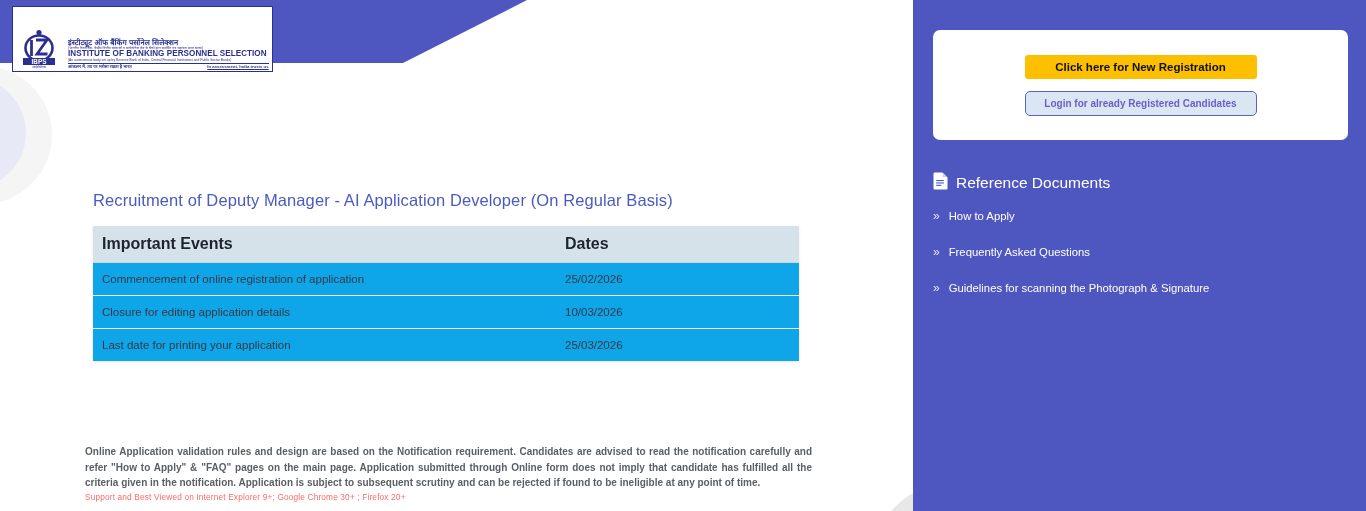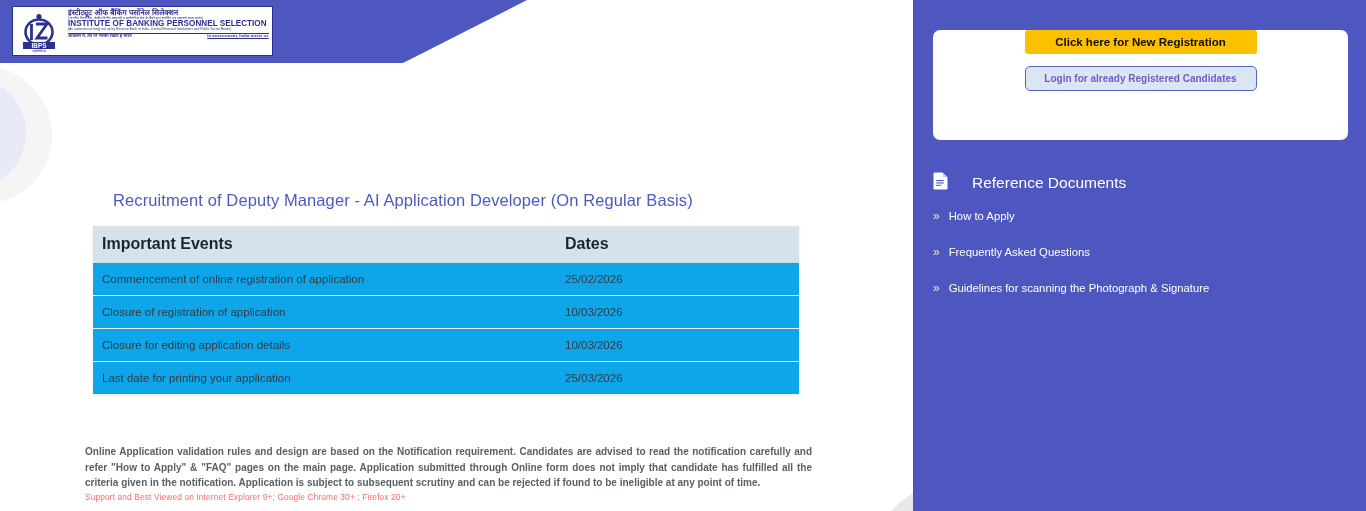--- a/index.html
+++ b/index.html
@@ -25,40 +25,40 @@
   }
   #deco-circle-br{
     position:absolute;left:872px;top:483px;width:160px;height:160px;
     border-radius:50%;background:#e8e8e8;
   }
   #white-clip{position:absolute;left:0;top:0;width:913px;height:511px;overflow:hidden;
     clip-path:polygon(0 63px, 403px 63px, 527px 0, 913px 0, 913px 511px, 0 511px);}
 
   
   #logo-box{
-    position:absolute;left:12px;top:6px;width:261px;height:50px;
+    position:absolute;left:12px;top:6px;width:261px;height:66px;
     background:#ffffff;border:1px solid #2b2f8f;box-sizing:border-box;
-    display:flex;align-items:flex-start;padding:2px 4px;
+    display:flex;align-items:flex-end;padding:2px 4px;
   }
   #logo-mark{width:46px;height:44px;flex:0 0 46px;position:relative;}
   #logo-text{flex:1;padding-left:5px;line-height:1.02;}
   .lt-hindi{font-size:7.5px;color:#2b2f8f;font-weight:bold;letter-spacing:.1px;}
   .lt-tiny{font-size:3.4px;color:#2b2f8f;letter-spacing:.05px;}
   .lt-eng{font-size:8.2px;color:#2b2f8f;font-weight:bold;letter-spacing:.05px;
           white-space:nowrap;transform:scaleX(.99);transform-origin:left;}
   .lt-tiny2{font-size:3.3px;color:#2b2f8f;letter-spacing:.02px;}
   .lt-row{display:flex;justify-content:space-between;align-items:flex-end;
           border-top:.6px solid #2b2f8f;margin-top:1px;padding-top:.5px;}
   .lt-row span{font-size:4.3px;color:#2b2f8f;font-weight:bold;}
   .lt-row .u{text-decoration:underline;}
 
   
   #page-title{
     position:absolute;left:93px;top:191px;
-    font-size:16.5px;color:#4a5bbf;font-weight:400;letter-spacing:.1px;margin-left:20px;
+    font-size:16.5px;color:#4a5bbf;font-weight:400;letter-spacing:.1px;
   }
   
   #events-table{
     position:absolute;left:93px;top:226px;width:706px;
     border-collapse:collapse;table-layout:fixed;
     box-shadow:0 1px 3px rgba(0,0,0,.10);background:#fff;
   }
   #events-table col.c1{width:463px;}
   #events-table col.c2{width:243px;}
   #events-table th{
@@ -79,34 +79,34 @@
   }
   #browser-note{
     position:absolute;left:85px;top:492px;
     font-size:8.3px;color:#fb6a6a;letter-spacing:.15px;
   }
 
   
   #login-card{
     position:absolute;left:933px;top:30px;width:415px;height:110px;
     background:#ffffff;border-radius:7px;
-    display:flex;flex-direction:column;align-items:center;justify-content:flex-start;gap:12px;
+    display:flex;flex-direction:column;align-items:center;justify-content:center;gap:12px;
   }
   #btn-new-registration{
     width:232px;height:24px;background:#fcc000;border:none;border-radius:3px;
     color:#101010;font-size:11.5px;font-weight:bold;cursor:pointer;
     font-family:"Liberation Sans", sans-serif;
   }
   #btn-login-registered{
     width:232px;height:25px;background:#dbe6f3;border:1px solid #5a62c4;border-radius:5px;
     color:#6b5ecb;font-size:10px;font-weight:bold;cursor:pointer;
     font-family:"Liberation Sans", sans-serif;
   }
   #ref-header{
-    position:absolute;left:933px;top:172px;display:flex;align-items:center;gap:24px;
+    position:absolute;left:933px;top:172px;display:flex;align-items:center;gap:8px;
   }
   #ref-header .ref-title{font-size:15.5px;color:#ffffff;}
   .ref-link{
     position:absolute;left:933px;display:flex;align-items:center;gap:9px;
     color:#ffffff;font-size:11.3px;text-decoration:none;cursor:pointer;
   }
   .chev{font-size:12px;color:#e3e4f5;line-height:1;}
 </style>
 </head>
 <body>
@@ -154,24 +154,20 @@
       <th>Important Events</th>
       <th>Dates</th>
     </tr>
   </thead>
   <tbody>
     <tr>
       <td>Commencement of online registration of application</td>
       <td>25/02/2026</td>
     </tr>
     <tr>
-      <td>Closure of registration of application</td>
-      <td>10/03/2026</td>
-    </tr>
-    <tr>
       <td>Closure for editing application details</td>
       <td>10/03/2026</td>
     </tr>
     <tr>
       <td>Last date for printing your application</td>
       <td>25/03/2026</td>
     </tr>
   </tbody>
 </table>
 

